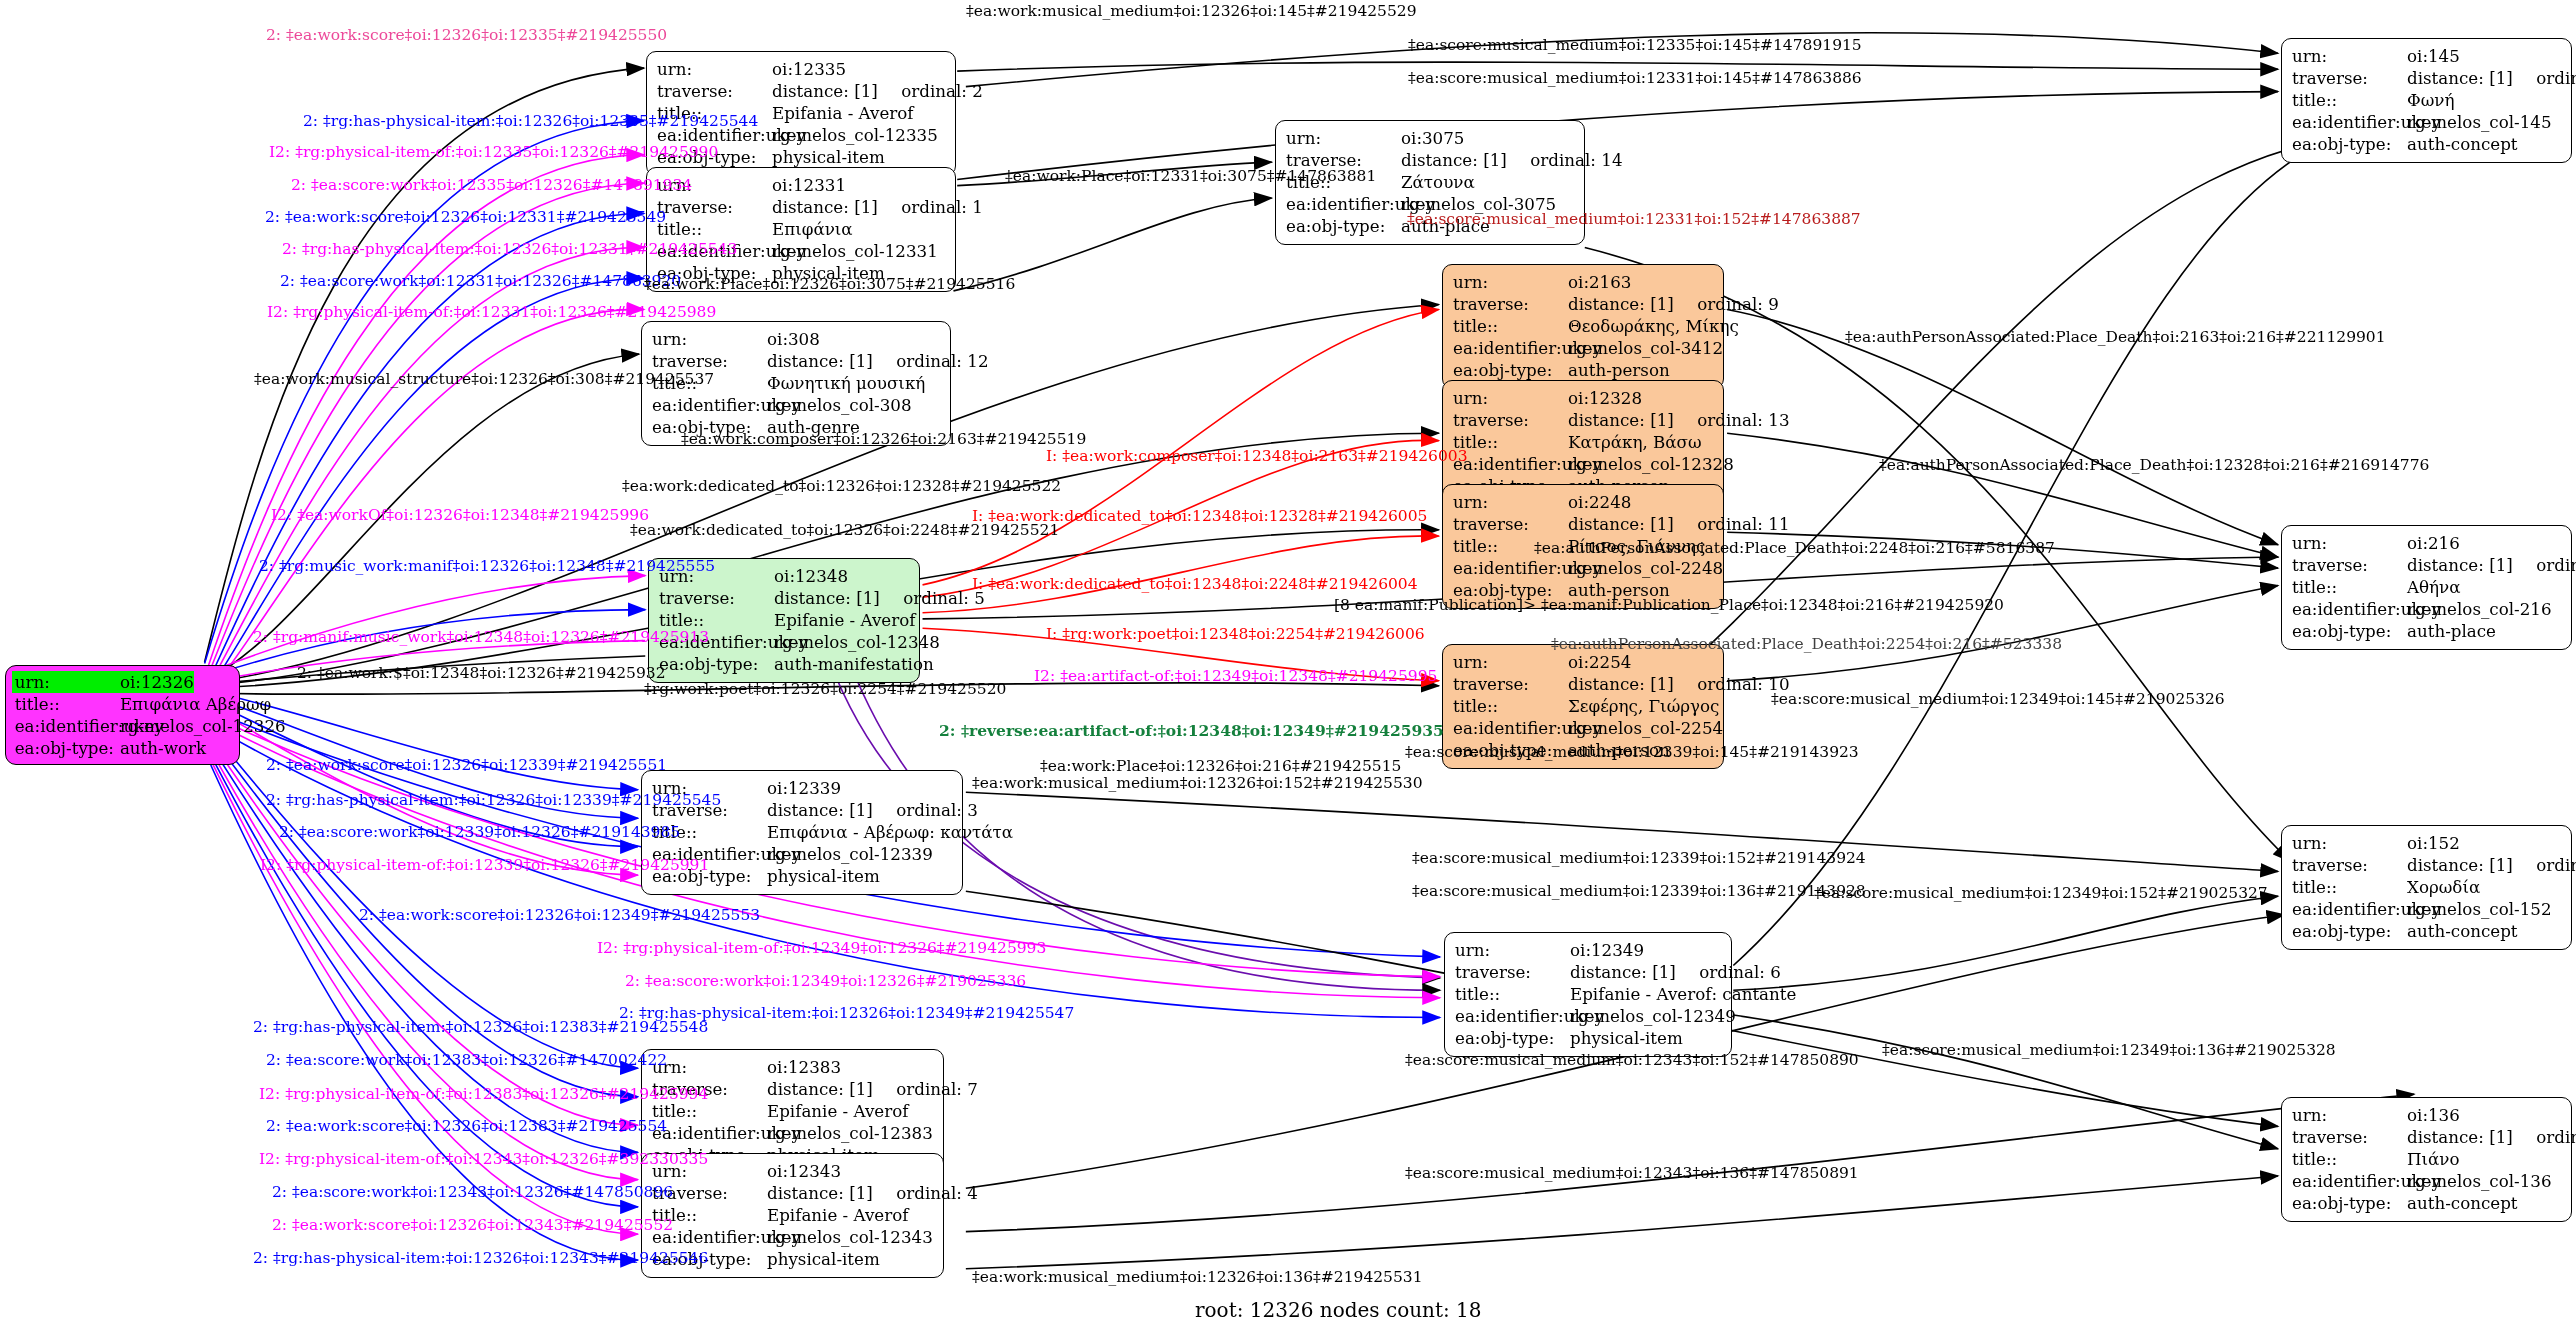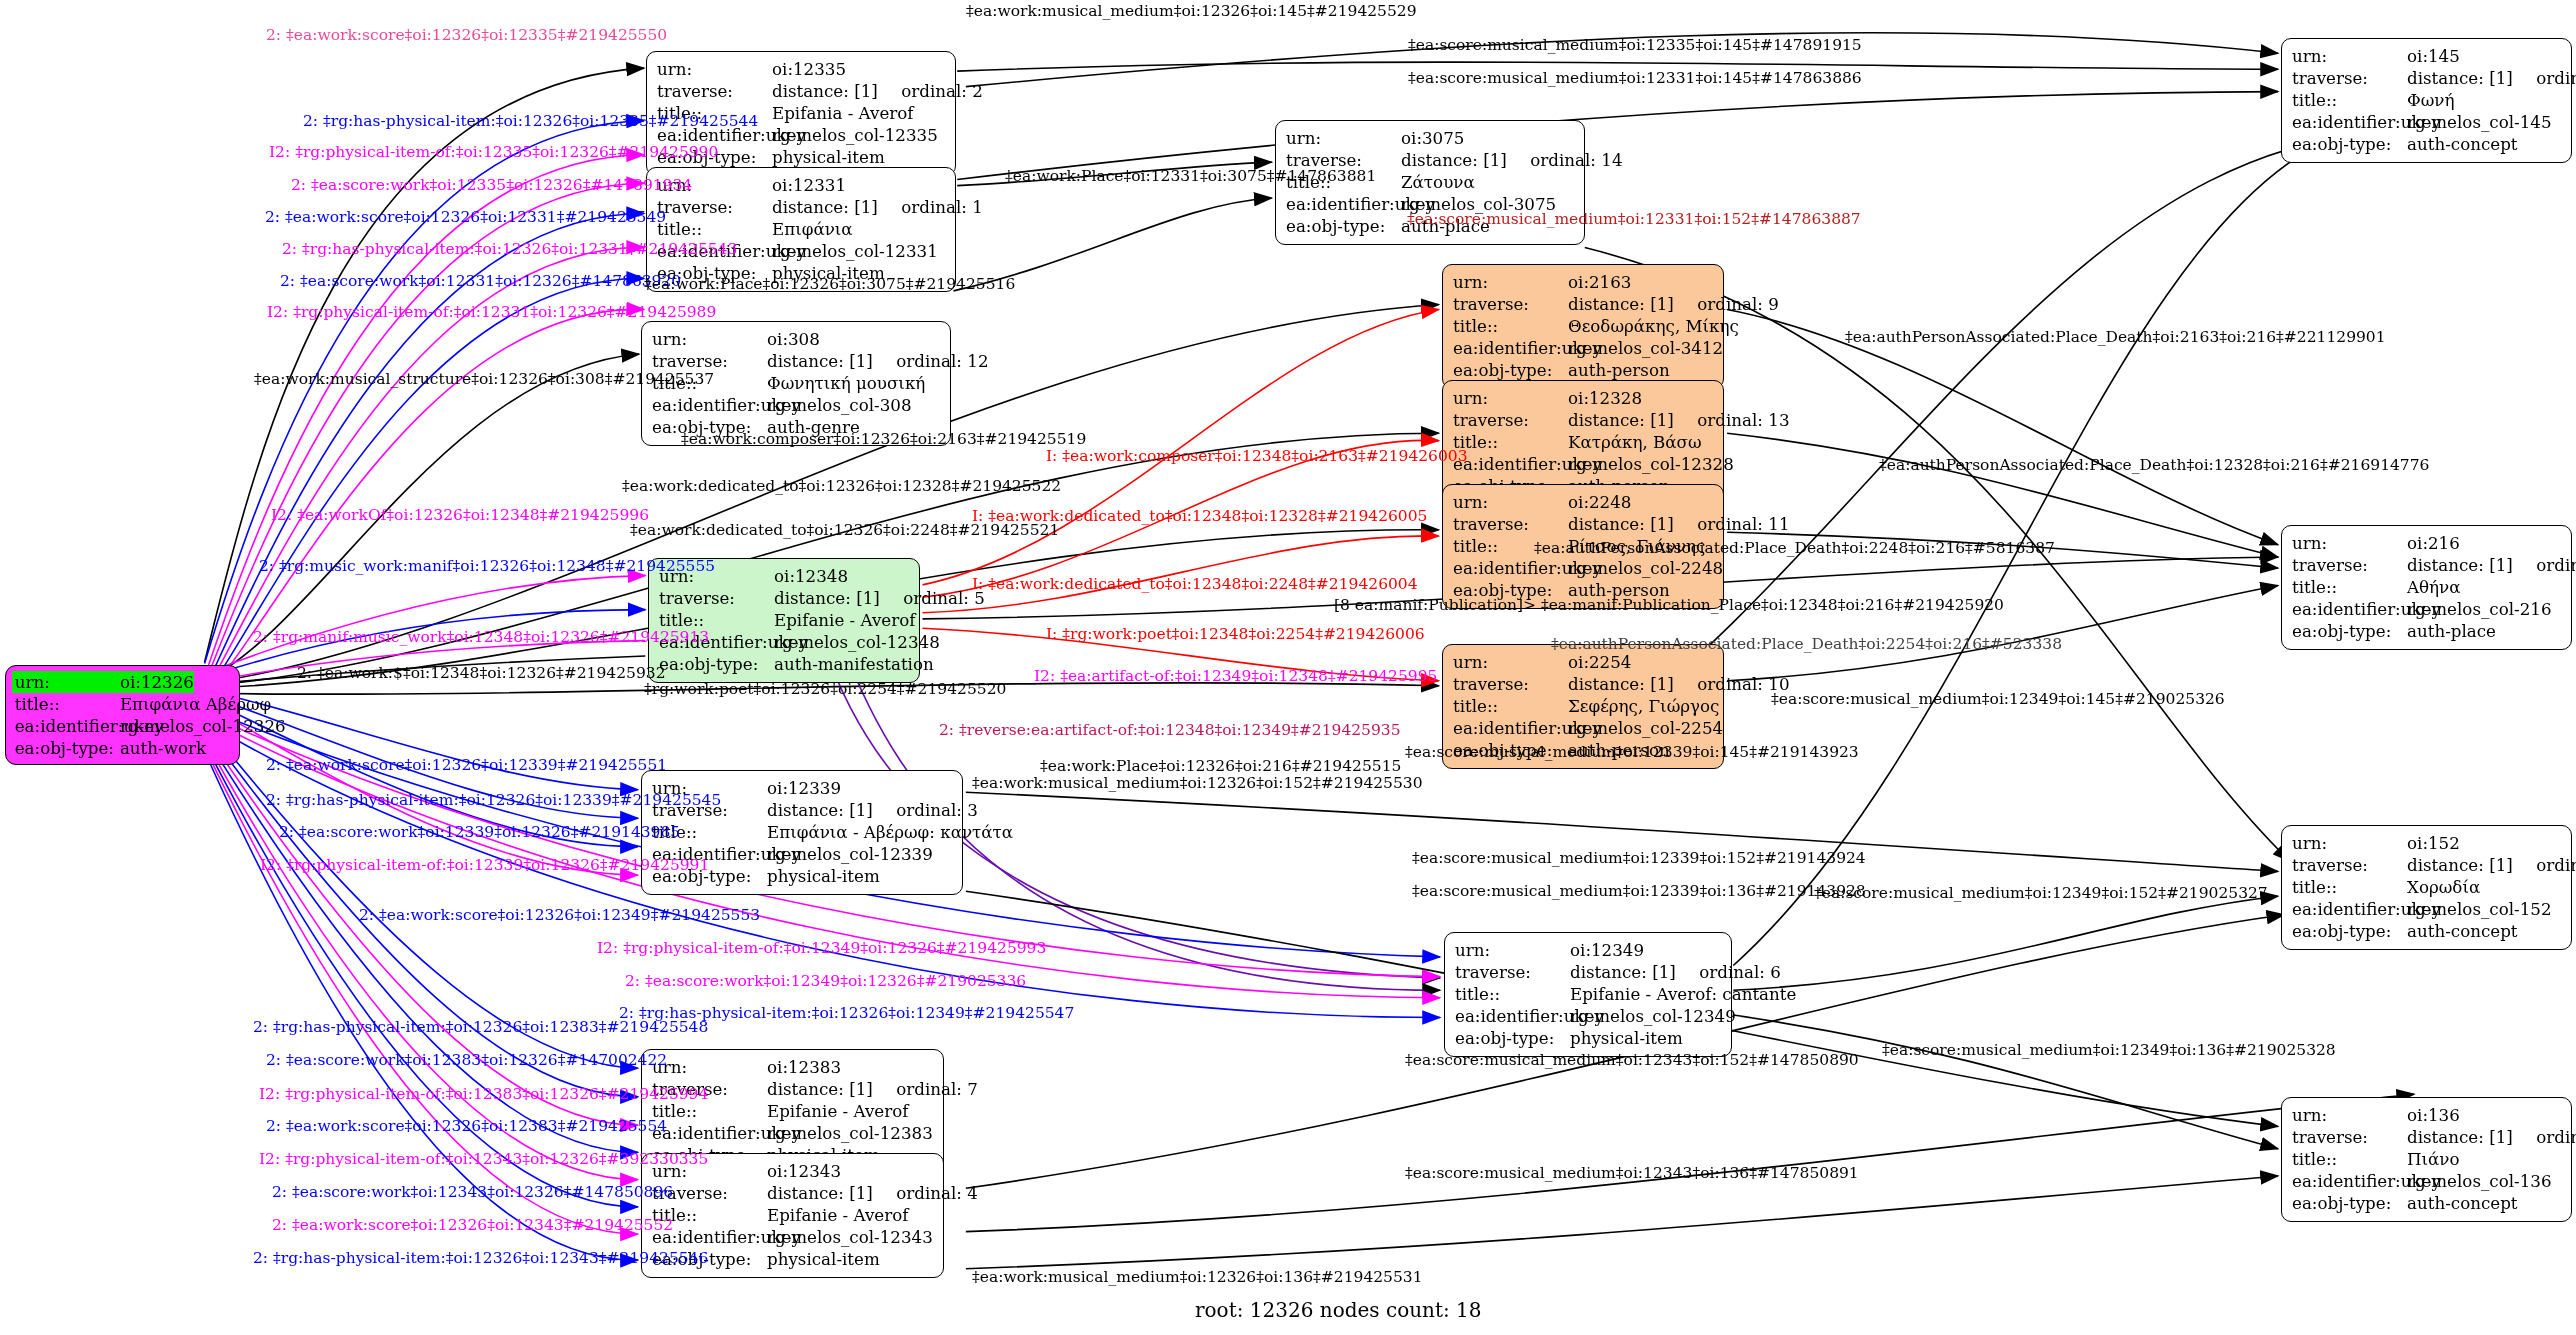--- a/index.html
+++ b/index.html
@@ -547,21 +547,21 @@
       <div class="elabel" style="left: 259px; top: 557px; color: rgb(0, 0, 255);">2: ‡rg:music_work:manif‡oi:12326‡oi:12348‡#219425555</div>
       <div class="elabel" style="left: 972px; top: 575px; color: rgb(255, 0, 0);">I: ‡ea:work:dedicated_to‡oi:12348‡oi:2248‡#219426004</div>
       <div class="elabel" style="left: 1534px; top: 539px; color: rgb(0, 0, 0);">‡ea:authPersonAssociated:Place_Death‡oi:2248‡oi:216‡#5816387</div>
       <div class="elabel" style="left: 253px; top: 628px; color: rgb(255, 0, 255);">2: ‡rg:manif:music_work‡oi:12348‡oi:12326‡#219425913</div>
       <div class="elabel" style="left: 1334px; top: 596px; color: rgb(0, 0, 0);">[8 ea:manif:Publication]&gt; ‡ea:manif:Publication_Place‡oi:12348‡oi:216‡#219425920</div>
       <div class="elabel" style="left: 297px; top: 664px; color: rgb(0, 0, 0);">2: ‡ea:work:$‡oi:12348‡oi:12326‡#219425932</div>
       <div class="elabel" style="left: 1046px; top: 625px; color: rgb(255, 0, 0);">I: ‡rg:work:poet‡oi:12348‡oi:2254‡#219426006</div>
       <div class="elabel" style="left: 1034px; top: 667px; color: rgb(255, 0, 255);">I2: ‡ea:artifact-of:‡oi:12349‡oi:12348‡#219425995</div>
       <div class="elabel" style="left: 644px; top: 680px; color: rgb(0, 0, 0);">‡rg:work:poet‡oi:12326‡oi:2254‡#219425520</div>
       <div class="elabel" style="left: 1551px; top: 635px; color: #404040;">‡ea:authPersonAssociated:Place_Death‡oi:2254‡oi:216‡#523338</div>
-      <div class="elabel" style="left: 939px; top: 721px; color: #be185d;">2: ‡reverse:ea:artifact-of:‡oi:12348‡oi:12349‡#219425935</div>
+      <div class="elabel" style="left: 939px; top: 721px; color: #15803d; font-weight: bold;">2: ‡reverse:ea:artifact-of:‡oi:12348‡oi:12349‡#219425935</div>
       <div class="elabel" style="left: 1771px; top: 690px; color: rgb(0, 0, 0);">‡ea:score:musical_medium‡oi:12349‡oi:145‡#219025326</div>
       <div class="elabel" style="left: 1040px; top: 757px; color: rgb(0, 0, 0);">‡ea:work:Place‡oi:12326‡oi:216‡#219425515</div>
       <div class="elabel" style="left: 1405px; top: 743px; color: rgb(0, 0, 0);">‡ea:score:musical_medium‡oi:12339‡oi:145‡#219143923</div>
       <div class="elabel" style="left: 266px; top: 756px; color: rgb(0, 0, 255);">2: ‡ea:work:score‡oi:12326‡oi:12339‡#219425551</div>
       <div class="elabel" style="left: 972px; top: 774px; color: rgb(0, 0, 0);">‡ea:work:musical_medium‡oi:12326‡oi:152‡#219425530</div>
       <div class="elabel" style="left: 266px; top: 791px; color: rgb(0, 0, 255);">2: ‡rg:has-physical-item:‡oi:12326‡oi:12339‡#219425545</div>
       <div class="elabel" style="left: 279px; top: 823px; color: rgb(0, 0, 255);">2: ‡ea:score:work‡oi:12339‡oi:12326‡#219143985</div>
       <div class="elabel" style="left: 260px; top: 856px; color: rgb(255, 0, 255);">I2: ‡rg:physical-item-of:‡oi:12339‡oi:12326‡#219425991</div>
       <div class="elabel" style="left: 1412px; top: 849px; color: rgb(0, 0, 0);">‡ea:score:musical_medium‡oi:12339‡oi:152‡#219143924</div>
       <div class="elabel" style="left: 1412px; top: 882px; color: rgb(0, 0, 0);">‡ea:score:musical_medium‡oi:12339‡oi:136‡#219143928</div>

